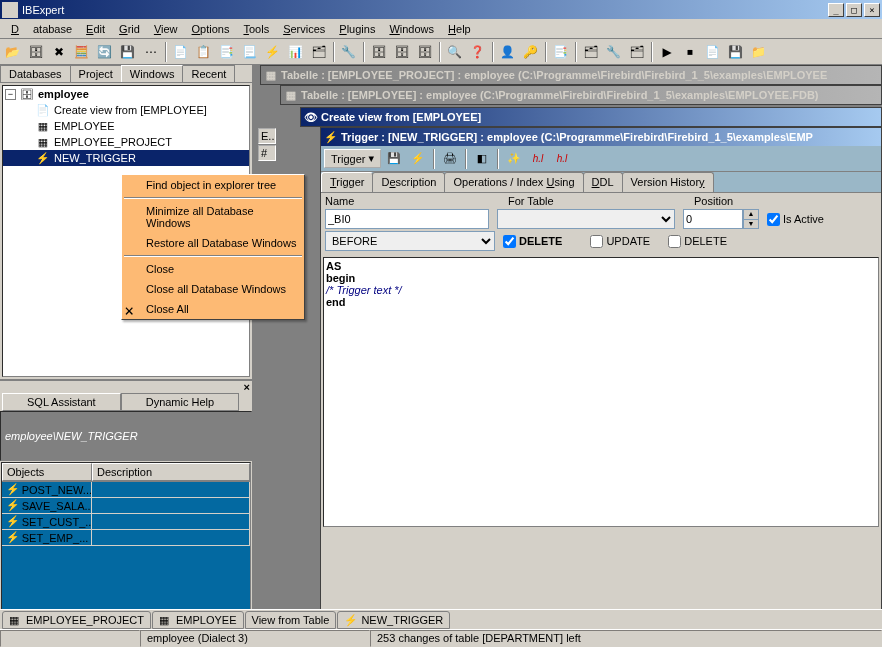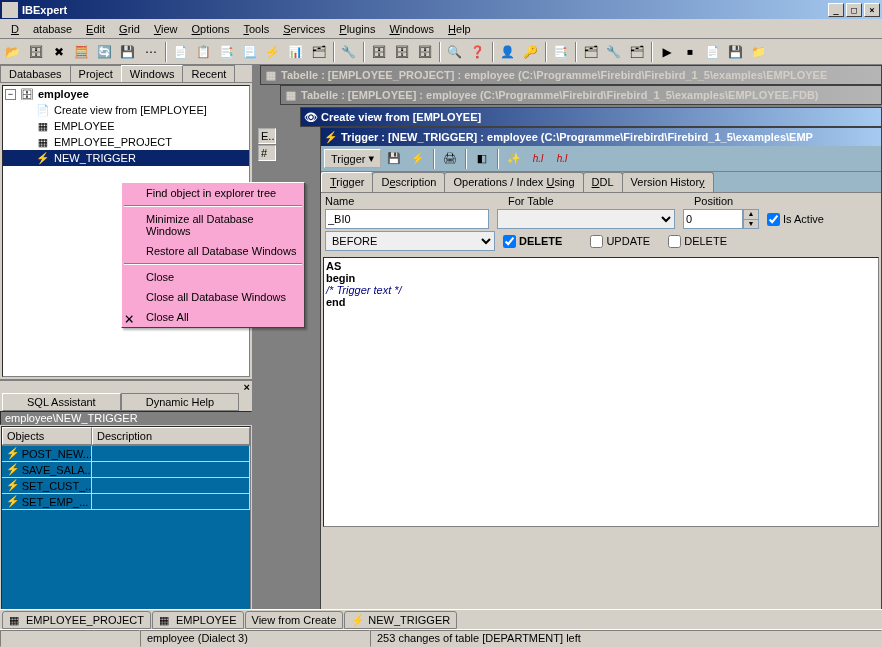--- a/index.html
+++ b/index.html
@@ -1,19 +1,19 @@
 <!DOCTYPE html>
 <html><head>
 <meta charset="utf-8">
 <style>
 * { box-sizing: border-box; margin: 0; padding: 0; font-family: Tahoma, sans-serif; font-size: 11px; }
 body { background: #d4d0c8; width: 882px; height: 647px; overflow: hidden; position: relative; }
 
 
-.titlebar { background: linear-gradient(to right, #0a246a, #a6caf0); height: 19px; display: flex; align-items: center; padding: 0 2px; color: white; font-weight: bold; justify-content: flex-end; }
+.titlebar { background: linear-gradient(to right, #0a246a, #a6caf0); height: 19px; display: flex; align-items: center; padding: 0 2px; color: white; font-weight: normal; justify-content: flex-end; }
 .titlebar .icon { width: 16px; height: 16px; background: #d4d0c8; margin-right: 4px; display:inline-block; }
 .titlebar .title { flex: 1; }
 .titlebar .winbtns { display: flex; gap: 2px; }
 .titlebar .winbtn { width: 16px; height: 14px; background: #d4d0c8; border: 1px solid #fff; border-right-color:#404040; border-bottom-color:#404040; font-size: 9px; text-align: center; line-height: 12px; color:#000; font-family: monospace;}
 
 
 .menubar { height: 20px; background: #d4d0c8; display: flex; align-items: center; padding: 8px 4px; border-bottom: 1px solid #808080; }
 .menubar span { padding: 2px 7px; cursor: default; }
 .menubar span u { text-decoration: underline; }
 
@@ -34,32 +34,32 @@
 
 
 .tree { flex: 1; background: #fff; border: 1px inset #808080; margin: 2px; overflow: hidden; position: relative; }
 .treeitem { display: flex; align-items: center; padding: 1px 2px; white-space: nowrap; }
 .treeitem .exp { width: 11px; height: 11px; border: 1px solid #808080; text-align: center; line-height: 9px; font-size: 9px; margin-right: 3px; background:#fff; }
 .treeitem .ticon { width: 16px; height: 14px; margin-right: 3px; display:inline-flex; align-items:center; justify-content:center; }
 .treeitem.sel { background: #0a246a; color: #fff; }
 .indent1 { padding-left: 18px; }
 
 
-.ctxmenu { position: absolute; left: 121px; top: 182px; width: 184px; background: #f9a8d4; border: 1px solid #404040; border-top-color:#fff; border-left-color:#fff; z-index: 100; box-shadow: 2px 2px 2px rgba(0,0,0,0.3); }
+.ctxmenu { position: absolute; left: 121px; top: 174px; width: 184px; background: #fdba74; border: 1px solid #404040; border-top-color:#fff; border-left-color:#fff; z-index: 100; box-shadow: 2px 2px 2px rgba(0,0,0,0.3); }
 .ctxitem { padding: 4px 6px 4px 24px; cursor: default; position:relative; }
 .ctxsep { height: 1px; border-top: 1px solid #808080; border-bottom: 1px solid #fff; margin: 2px 2px; }
 .ctxicon { position:absolute; left:3px; top:3px; width:16px; height:14px; }
 
 
 .sqlpanel { height: 247px; border-top: 2px solid #808080; display:flex; flex-direction:column; }
 .sqlpanel .closebtn { text-align: right; padding: 0 2px; height:12px; font-weight:bold; cursor:default; }
 .sqltabs { height: 18px; display: flex; padding-left:2px; }
 .sqltab { padding: 2px 24px; border: 1px solid #808080; background:#d4d0c8; }
 .sqltab.active { border-top-color:#fff; border-left-color:#fff; }
-.sqlpath { background:#808080; color:#fff; padding: 0 4px; border:1px inset #808080; }
+.sqlpath { background:#808080; color:#fff; padding: 18px 4px; border:1px inset #808080;font-style:italic; }
 .sqlgrid { flex:1; background:#0369a1; border:1px inset #808080; margin:1px; }
 .sqlgrid .hdr { display:flex; background:#d4d0c8; border-bottom:1px solid #808080; }
 .sqlgrid .hdr div { border-right:1px solid #808080; border-bottom:1px solid #808080; border-top:1px solid #fff; border-left:1px solid #fff; padding:2px 4px; }
 .sqlgrid .row { display:flex; border-bottom:1px solid #d4d0c8; }
 .sqlgrid .row div { padding:1px 4px; border-right:1px solid #d4d0c8; overflow:hidden; white-space:nowrap; display:flex; align-items:center; gap:2px;}
 
 
 .mdiwin { position: absolute; background: #d4d0c8; border: 1px solid #404040; }
 .mdititle { background: linear-gradient(to right, #808080, #b5b5b5); height: 18px; color: #d4d0c8; display: flex; align-items: center; padding: 0 3px; font-weight: bold; font-size:11px; gap:3px; white-space:nowrap; overflow:hidden; }
 .mdititle.active { background: linear-gradient(to right, #0a246a, #a6caf0); color: #fff; }
@@ -352,21 +352,21 @@
 <div class="bottomtabs">
   <div class="btab">
       <span class="bicon">▦</span>
       <span>EMPLOYEE_PROJECT</span>
     </div>
   <div class="btab">
       <span class="bicon">▦</span>
       <span>EMPLOYEE</span>
     </div>
   <div class="btab">
-      <span>View from Create</span>
+      <span>View from Table</span>
     </div>
   <div class="btab">
       <span class="bicon">⚡</span>
       <span>NEW_TRIGGER</span>
     </div>
 </div>
 
 <div class="statusbar">
   <div style="width:140px"></div>
   <div style="width:230px">employee (Dialect 3)</div>

